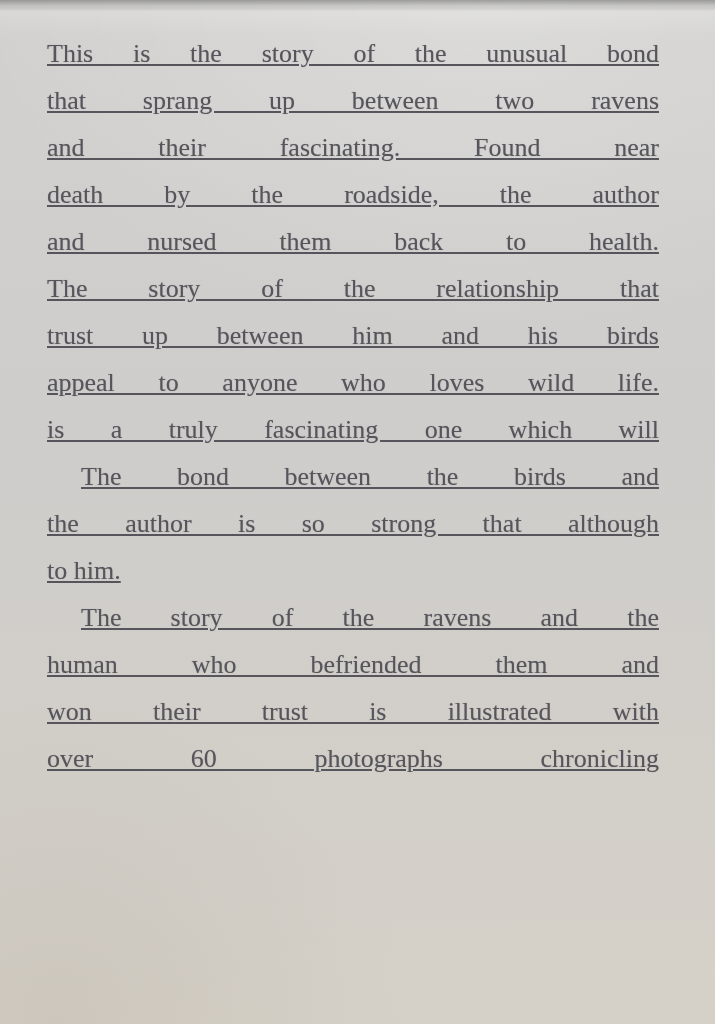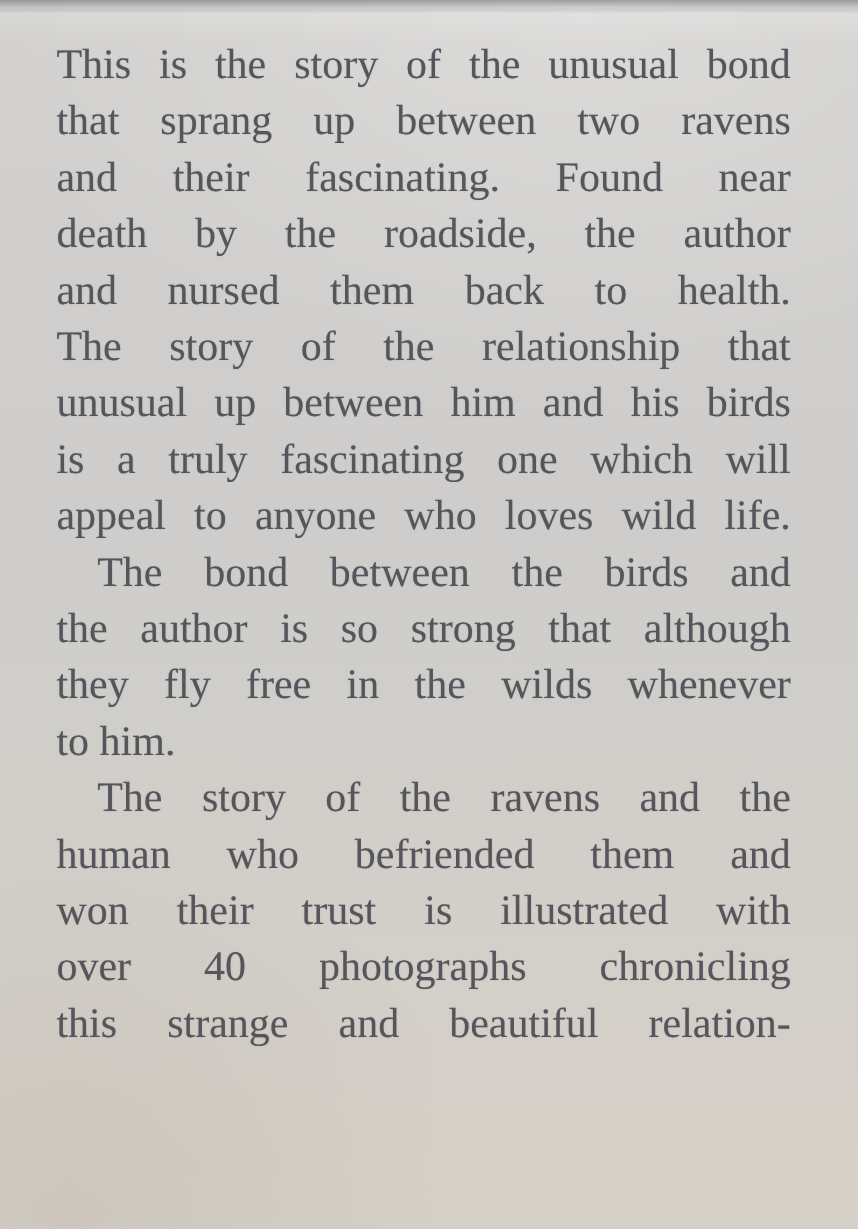--- a/index.html
+++ b/index.html
@@ -38,23 +38,24 @@
     left: 0; top: 10px; right: 0; height: 26px;
     background: linear-gradient(180deg, rgba(255,255,255,0.16), rgba(255,255,255,0));
     pointer-events: none;
   }
   .text-block {
     position: absolute;
     top: 0; left: 0;
     width: 715px;
     padding: 30px 56px 0 47px;
     color: var(--ink);
-    font-size: 35px;
+    font-size: 26px;
     line-height: 47px;
     text-shadow: 0 0 1px rgba(85,85,91,0.35);
+    text-decoration: underline;
   }
   .line {
     text-align: justify;
     text-align-last: justify;
     -moz-text-align-last: justify;
   }
   .line.indent { text-indent: 34px; }
   .line.last {
     text-align-last: left;
     -moz-text-align-last: left;
@@ -64,26 +65,24 @@
 <body>
 
 <div class="photo">
   <div class="text-block">
       <div class="line">This is the story of the unusual bond</div>
       <div class="line">that sprang up between two ravens</div>
       <div class="line">and their fascinating. Found near</div>
       <div class="line">death by the roadside, the author</div>
       <div class="line">and nursed them back to health.</div>
       <div class="line">The story of the relationship that</div>
-      <div class="line">unusual up between him and his birds</div>
+      <div class="line">trust up between him and his birds</div>
+      <div class="line">appeal to anyone who loves wild life.</div>
       <div class="line">is a truly fascinating one which will</div>
-      <div class="line">appeal to anyone who loves wild life.</div>
       <div class="line indent">The bond between the birds and</div>
       <div class="line">the author is so strong that although</div>
-      <div class="line">they fly free in the wilds whenever</div>
       <div class="line last">to him.</div>
       <div class="line indent">The story of the ravens and the</div>
       <div class="line">human who befriended them and</div>
       <div class="line">won their trust is illustrated with</div>
-      <div class="line">over 40 photographs chronicling</div>
-      <div class="line">this strange and beautiful relation-</div>
+      <div class="line">over 60 photographs chronicling</div>
     </div>
 </div>
 
 </body></html>

